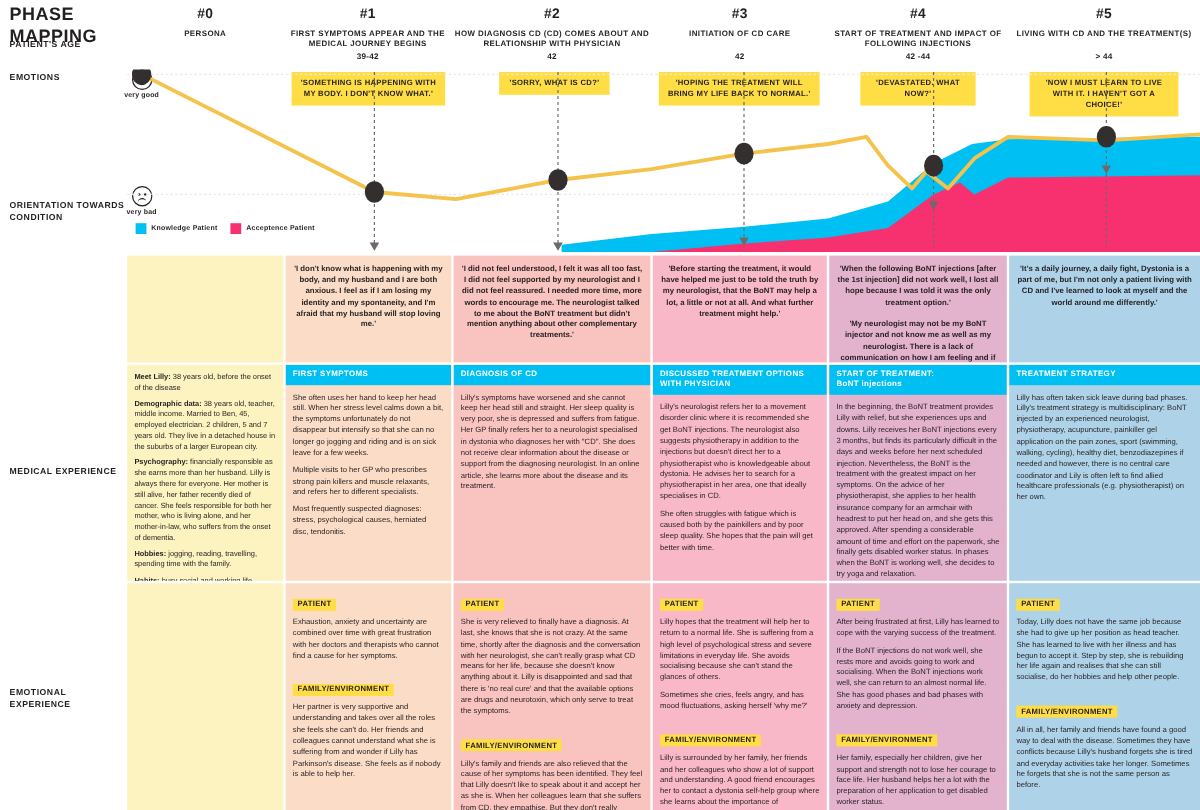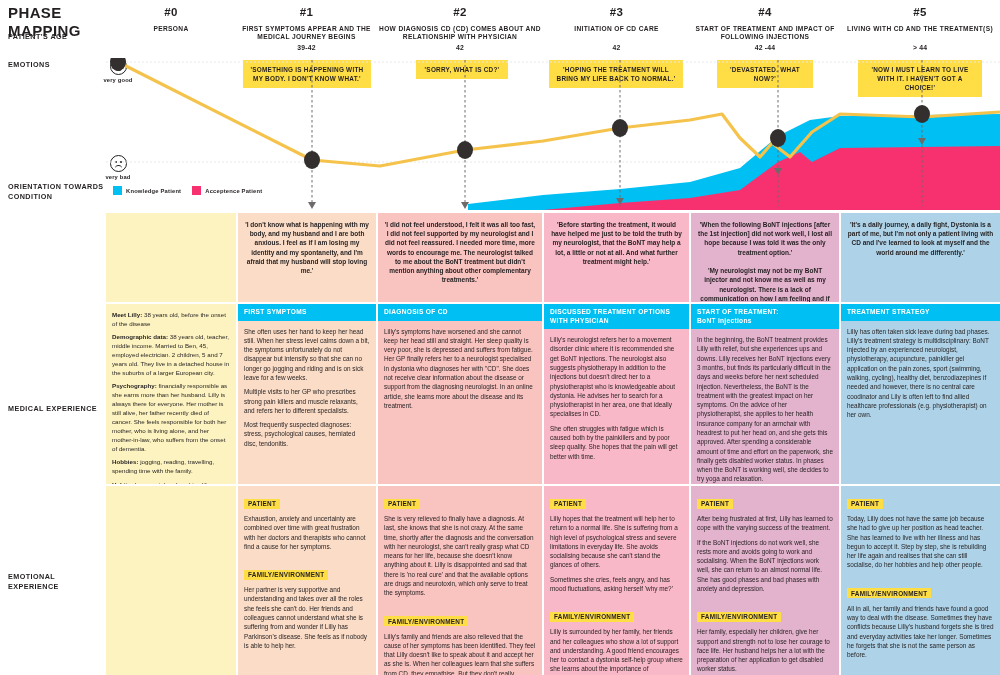--- a/index.html
+++ b/index.html
@@ -115,22 +115,22 @@
 </style>
 </head>
 <body>
 
 <div class="map">
 
   <div class="title-main">PHASE MAPPING</div>
 
   <div class="rowlabel" style="top:32px">PATIENT'S AGE</div>
   <div class="rowlabel" style="top:60px">EMOTIONS</div>
-  <div class="rowlabel" style="top:182px">ORIENTATION TOWARDS CONDITION</div>
-  <div class="rowlabel" style="top:404px">MEDICAL EXPERIENCE</div>
+  <div class="rowlabel" style="top:166px">ORIENTATION TOWARDS CONDITION</div>
+  <div class="rowlabel" style="top:388px">MEDICAL EXPERIENCE</div>
   <div class="rowlabel" style="top:572px">EMOTIONAL EXPERIENCE</div>
 
   <div class="phase-head c0" style="top:6px">
     <div class="phase-num">#0</div>
     <div class="phase-name">PERSONA</div>
   </div>
   <div class="phase-head c1" style="top:6px">
     <div class="phase-num">#1</div>
     <div class="phase-name">FIRST SYMPTOMS APPEAR AND THE MEDICAL JOURNEY BEGINS</div>
   </div>

